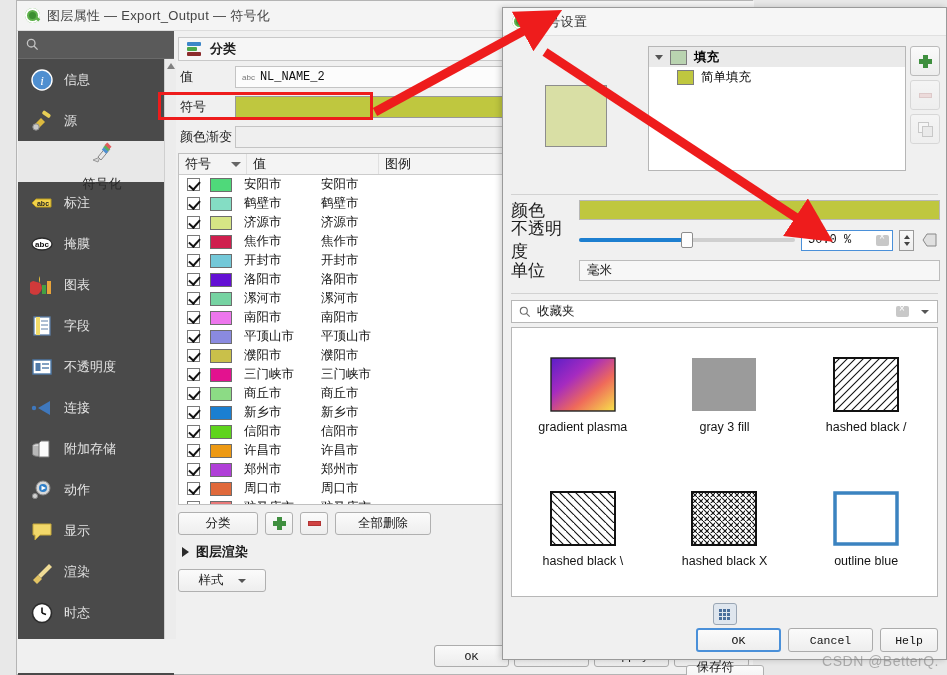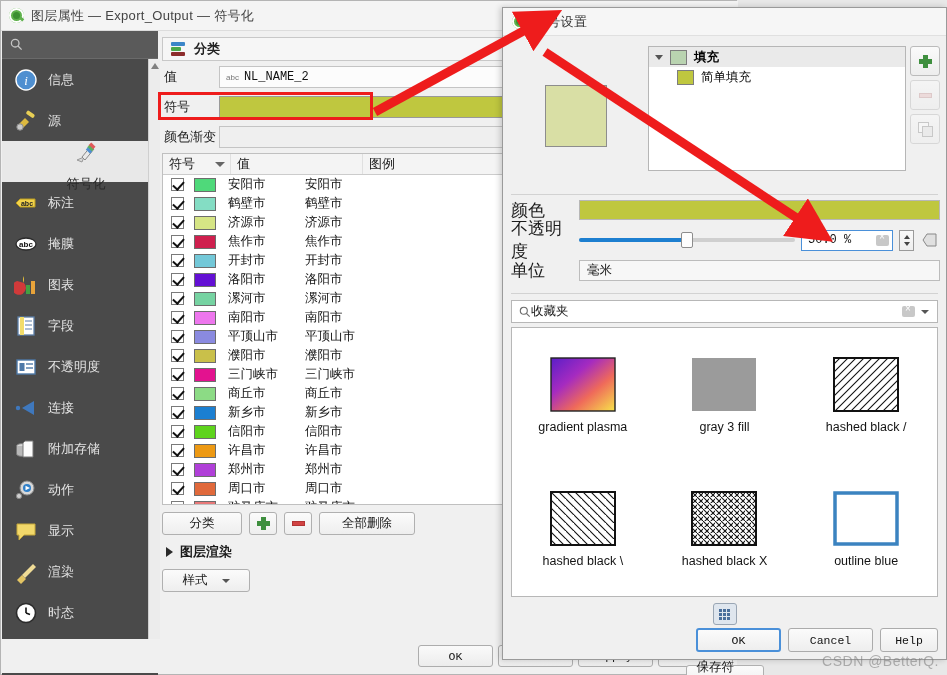--- a/index.html
+++ b/index.html
@@ -8,21 +8,21 @@
     width: 947px; height: 675px;
     background: #ffffff;
     font-family: "Liberation Sans", "DejaVu Sans", sans-serif;
     font-size: 12px;
     overflow: hidden;
   }
   #root { position: relative; width: 947px; height: 675px; background: #e8e8e8; }
 
   
   .main-dialog {
-    position: absolute; left: 0; top: 0; width: 737px; height: 675px;
+    position: absolute; left: 16px; top: 0; width: 737px; height: 675px;
     background: #f0f0f0; border: 1px solid #b4b4b4;
   }
   .titlebar {
     position: absolute; left: 0; top: 0; width: 737px; height: 30px;
     background: #f4f4f4; border-bottom: 1px solid #dcdcdc;
     display: flex; align-items: center; padding-left: 8px; gap: 7px;
   }
   .qgis-icon {
     width: 15px; height: 15px; border-radius: 50%;
     background: #5fb14c; position: relative; flex: 0 0 auto;
@@ -190,21 +190,21 @@
     font-size: 12px; color: #111; justify-content: space-between; padding-right: 3px; flex:0 0 auto;
   }
   .clrx { width: 13px; height: 11px; background: #c8c8c8; border-radius: 2px; position: relative; }
   .clrx::after { content:"×"; position:absolute; left:3px; top:-3px; font-size:10px; color:#fff; }
   .spin-arrows { width: 15px; height: 21px; background: linear-gradient(#fafafa,#eee); border: 1px solid #9a9a9a; display:flex; flex-direction:column; align-items:center; justify-content:center; gap:3px; flex:0 0 auto;}
   .dd-btn { width: 20px; height: 21px; flex:0 0 auto; display:flex; align-items:center; justify-content:center; }
   .unitfld { flex: 1 1 auto; height: 21px; background: #f7f7f7; border: 1px solid #bcbcbc; display:flex; align-items:center; padding-left: 7px; font-size: 12.5px; color:#111;}
 
   .gal-search {
     margin: 6px 8px 0 8px; height: 23px; background: #fff; border: 1px solid #b7b7b7;
-    display: flex; align-items: center; gap: 0; padding: 0 4px 0 7px; font-size: 12.5px; color: #1a1a1a;
+    display: flex; align-items: center; gap: 6px; padding: 0 4px 0 7px; font-size: 12.5px; color: #1a1a1a;
   }
   .gal-search .gs-text { flex: 1 1 auto; }
   .gal-grid {
     margin: 4px 8px 0 8px; height: 270px; background: #fff; border: 1px solid #b7b7b7;
     display: grid; grid-template-columns: repeat(3, 1fr); grid-template-rows: repeat(2, 1fr);
     align-items: center; justify-items: center;
   }
   .gitem { display: flex; flex-direction: column; align-items: center; gap: 8px; }
   .gthumb { width: 66px; height: 55px; }
   .glabel { font-size: 12.5px; color: #141414; }

